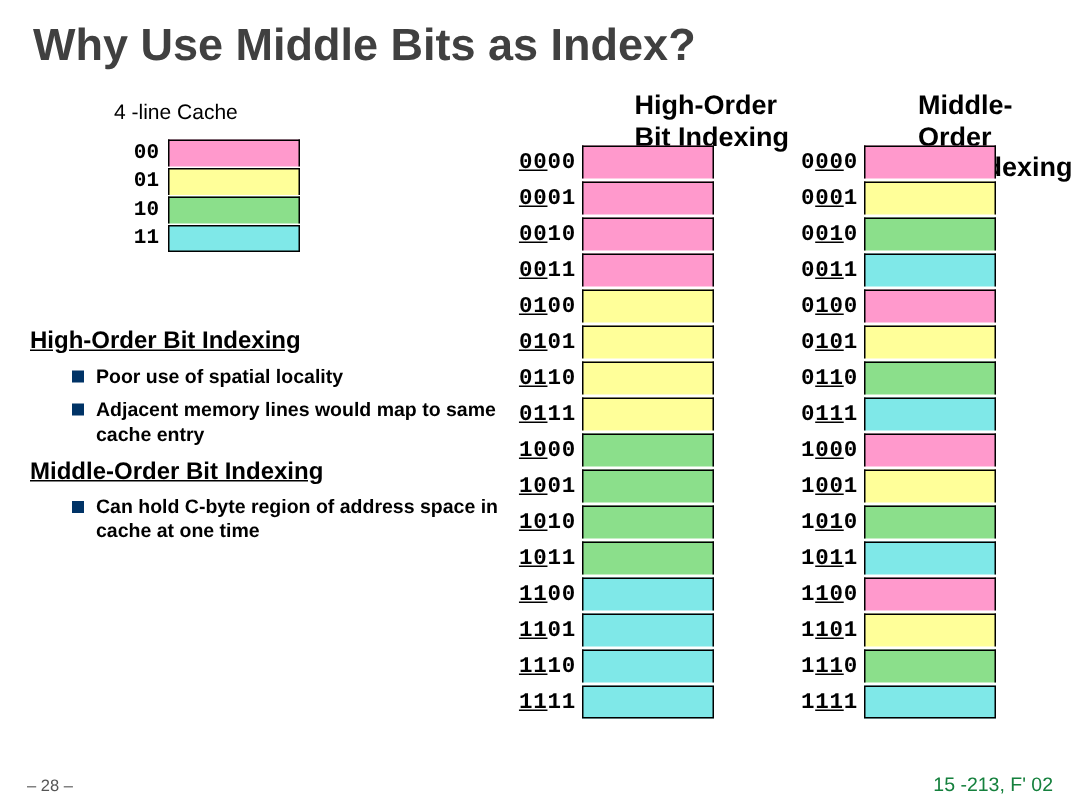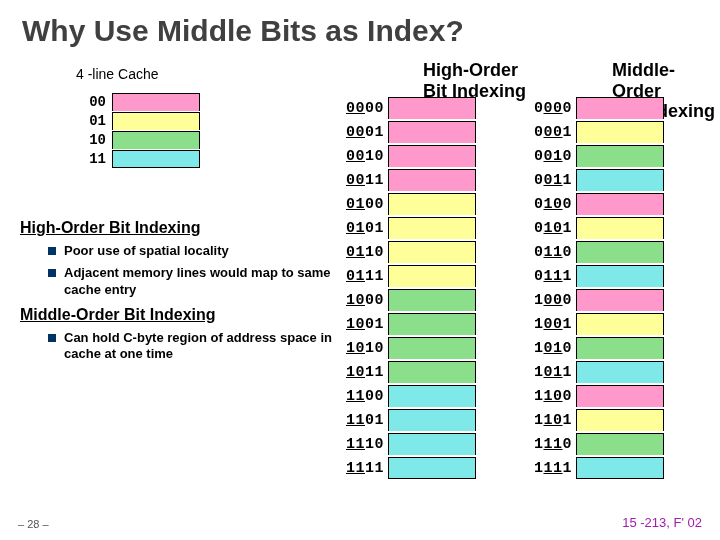--- a/index.html
+++ b/index.html
@@ -86,21 +86,21 @@
   }
 
   .page-num {
     position: absolute;
     bottom: 10px; left: 18px;
     font-size: 11px; color: #555;
   }
   .footer {
     position: absolute;
     bottom: 10px; right: 18px;
-    font-size: 13px; color: #a21caf;
+    font-size: 13px; color: #15803d;
   }
 </style>
 </head>
 <body>
 
 <div class="title">Why Use Middle Bits as Index?</div>
 
 <div class="cache-title">4 -line Cache</div>
 <div class="cache">
   <div class="cache-row">

